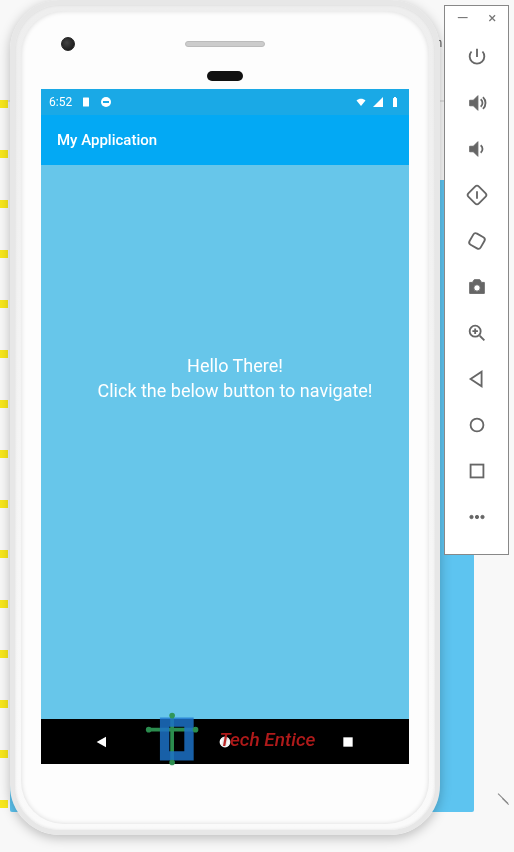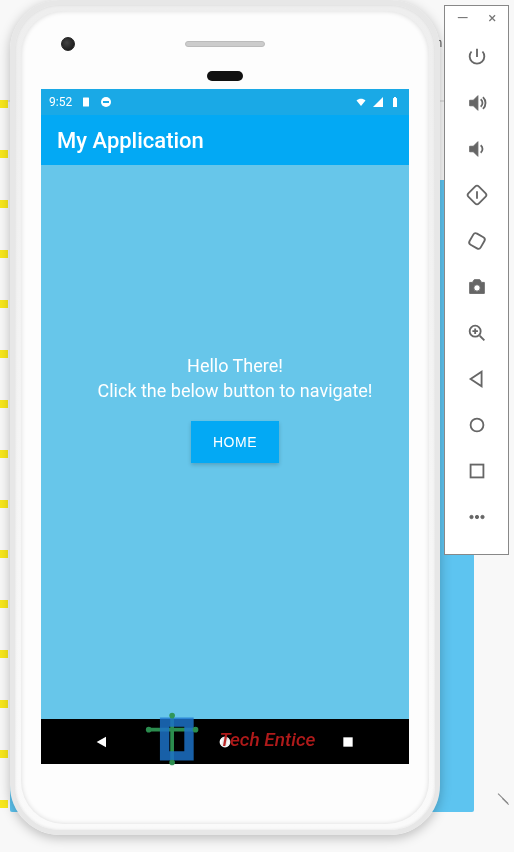--- a/index.html
+++ b/index.html
@@ -109,21 +109,21 @@
     .tiny-icon { width:12px; height:12px; fill:#fff; }
     .action-bar {
       height: 50px;
       background: #03a9f4;
       display: flex;
       align-items: center;
       padding: 0 16px;
     }
     .action-title {
       color: #fff;
-      font-size: 22px;
+      font-size: 15px;
       font-weight: 500;
     }
     .app-body {
       position: absolute;
       top: 76px; left:0; right:0; bottom: 45px;
       background: #67c6ea;
       display: flex;
       flex-direction: column;
       align-items: center;
       justify-content: flex-start;
@@ -197,21 +197,21 @@
 <div class="phone">
   <div class="phone-inner">
     <div class="camera"></div>
     <div class="speaker-slot"></div>
     <div class="pill"></div>
 
     <div class="screen">
 
       <div class="status-bar">
         <div class="status-left">
-          <span>9:52</span>
+          <span>6:52</span>
           <svg class="tiny-icon" viewBox="0 0 24 24">
               <rect x="6" y="3" width="12" height="18" rx="1"></rect>
             </svg>
           <svg class="tiny-icon" viewBox="0 0 24 24">
               <circle cx="12" cy="12" r="10"></circle>
               <rect x="6" y="10" width="12" height="4" fill="#1aa9e6"></rect>
             </svg>
         </div>
         <div class="status-right">
           <svg class="tiny-icon" viewBox="0 0 24 24">
@@ -227,21 +227,20 @@
         </div>
       </div>
 
       <div class="action-bar">
         <span class="action-title">My Application</span>
       </div>
 
       <div class="app-body">
         <div class="hello">Hello There!</div>
         <div class="sub">Click the below button to navigate!</div>
-        <button class="home-btn">HOME</button>
       </div>
 
       <div class="nav-bar">
         <svg width="16" height="16" viewBox="0 0 24 24">
             <path class="nav-shape" d="M18 4 L18 20 L4 12 Z"></path>
           </svg>
         <svg width="16" height="16" viewBox="0 0 24 24">
             <circle class="nav-shape" cx="12" cy="12" r="7" fill="none" stroke="#fff" stroke-width="2.2"></circle>
             <circle class="nav-shape" cx="12" cy="12" r="3.3"></circle>
           </svg>

